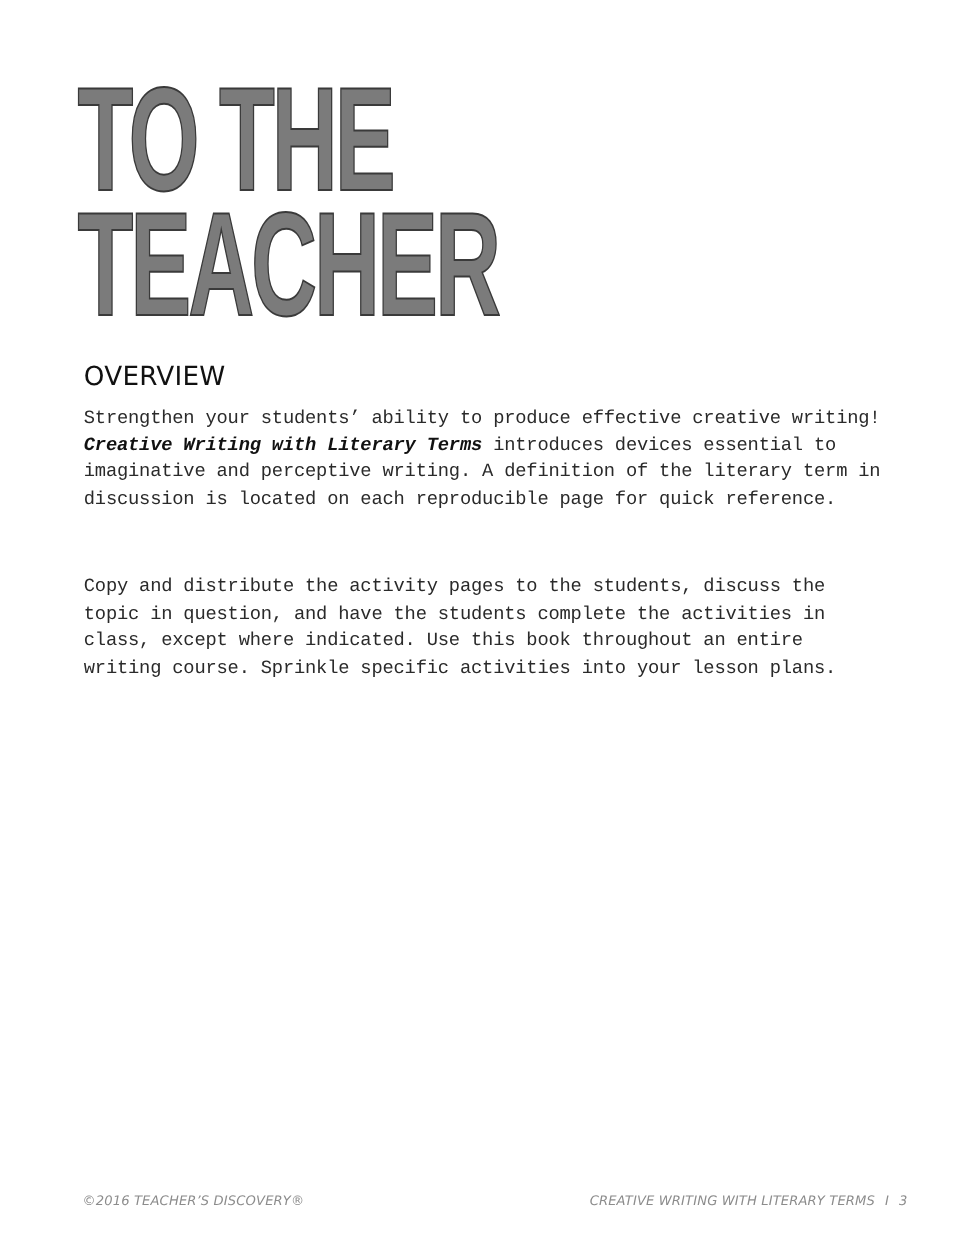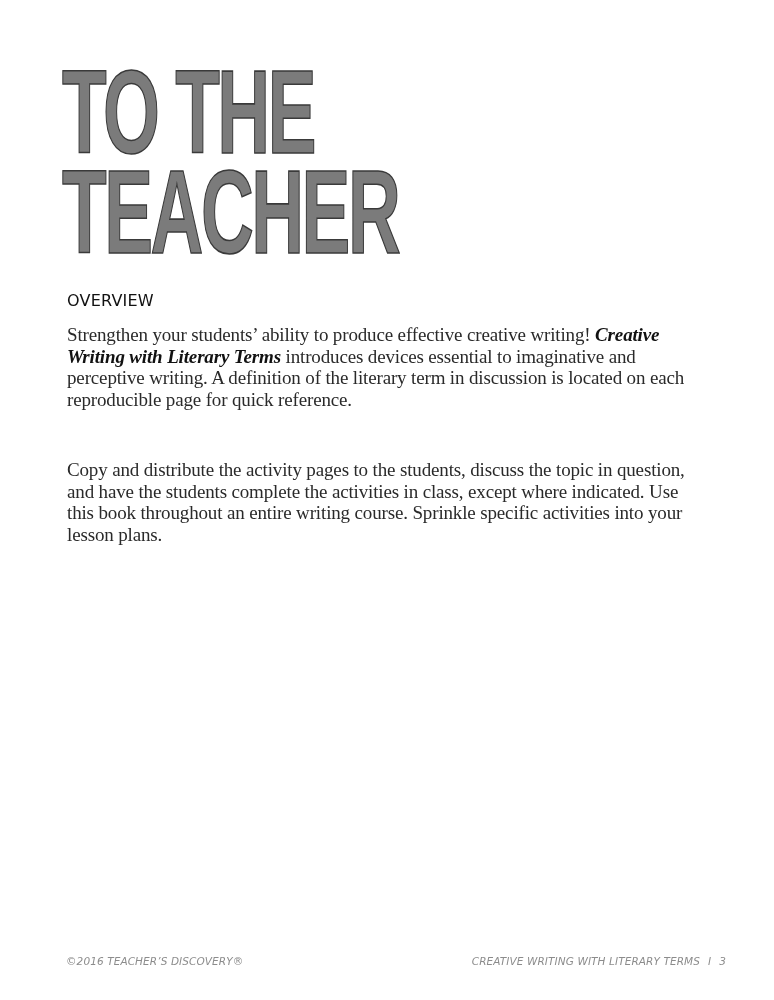--- a/index.html
+++ b/index.html
@@ -53,29 +53,29 @@
     }
     .section {
       position: absolute;
       left: 67px;
       width: 640px;
     }
     .section h2 {
       margin: 0;
       font-family: "DejaVu Sans", sans-serif;
       font-weight: normal;
-      font-size: 16px;
+      font-size: 21px;
       color: #111111;
       letter-spacing: 0.2px;
       line-height: 26px;
     }
     .section p {
       margin: 10px 0 0 0;
-      font-family: Liberation Serif, serif;
-      font-size: 19px;
+      font-family: Liberation Mono, monospace;
+      font-size: 15px;
       line-height: 21.6px;
       color: #2a2a2a;
       letter-spacing: -0.15px;
     }
     .section p em {
       font-weight: bold;
       font-style: italic;
       color: #111;
     }
     #overview { top: 268px; }

